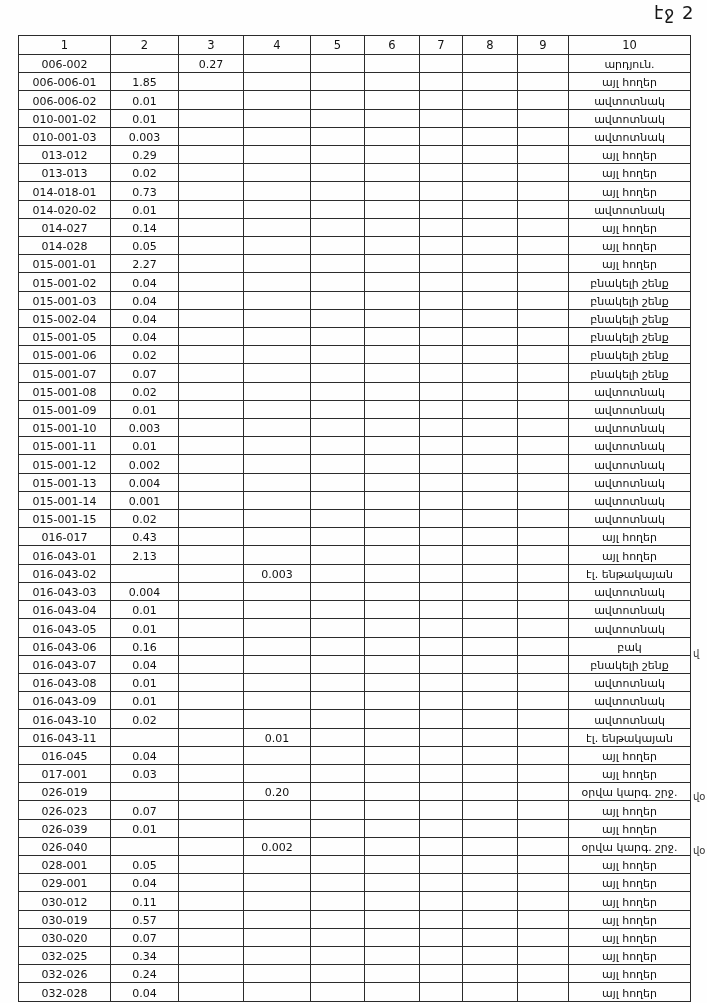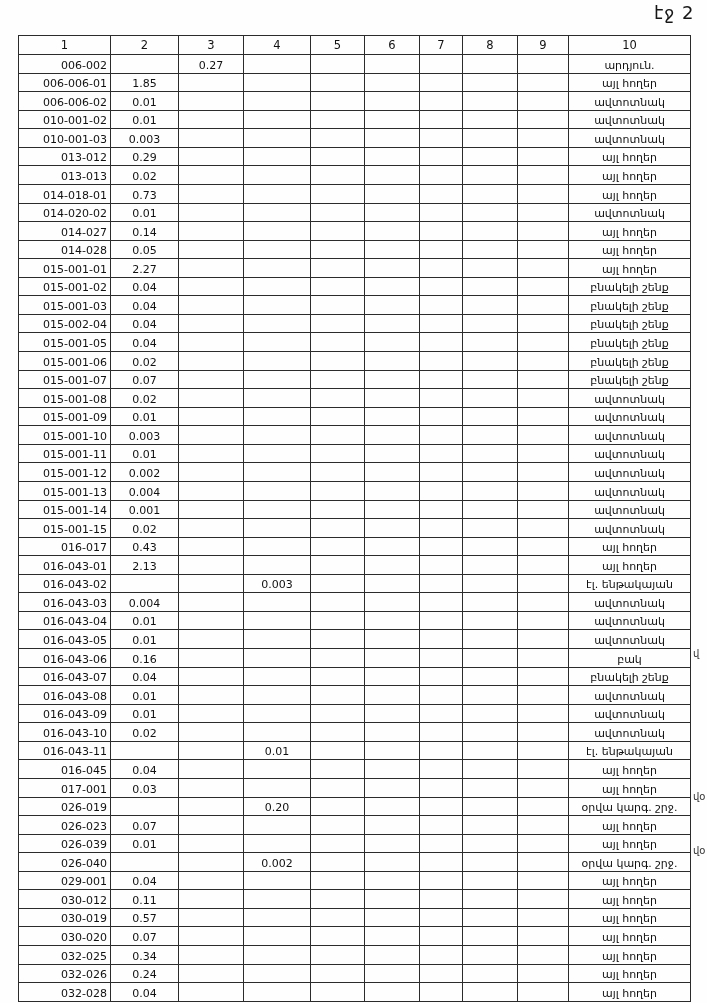--- a/index.html
+++ b/index.html
@@ -49,21 +49,21 @@
     font-weight: normal;
   }
   table.register thead tr {
     height: 19px;
   }
   table.register th {
     text-align: center;
     vertical-align: middle;
     font-size: 11.5px;
   }
-  td.c-code  { text-align: right;  padding-left: 4px; }
+  td.c-code  { text-align: center;  padding-left: 4px; }
   td.c-num   { text-align: center; }
   td.c-empty { }
   td.c-label { text-align: center; padding-left: 4px; }
   .margin-mark {
     position: absolute;
     left: 693px;
     width: 14px;
     font-size: 10px;
     line-height: 10px;
     color: #333;
@@ -626,20 +626,32 @@
           <td class="c-num"></td>
           <td class="c-num">0.002</td>
           <td class="c-empty"></td>
           <td class="c-empty"></td>
           <td class="c-empty"></td>
           <td class="c-empty"></td>
           <td class="c-empty"></td>
           <td class="c-label">օրվա կարգ. շրջ.</td>
         </tr>
         <tr>
+          <td class="c-code">028-001</td>
+          <td class="c-num">0.05</td>
+          <td class="c-num"></td>
+          <td class="c-num"></td>
+          <td class="c-empty"></td>
+          <td class="c-empty"></td>
+          <td class="c-empty"></td>
+          <td class="c-empty"></td>
+          <td class="c-empty"></td>
+          <td class="c-label">այլ հողեր</td>
+        </tr>
+        <tr>
           <td class="c-code">029-001</td>
           <td class="c-num">0.04</td>
           <td class="c-num"></td>
           <td class="c-num"></td>
           <td class="c-empty"></td>
           <td class="c-empty"></td>
           <td class="c-empty"></td>
           <td class="c-empty"></td>
           <td class="c-empty"></td>
           <td class="c-label">այլ հողեր</td>

